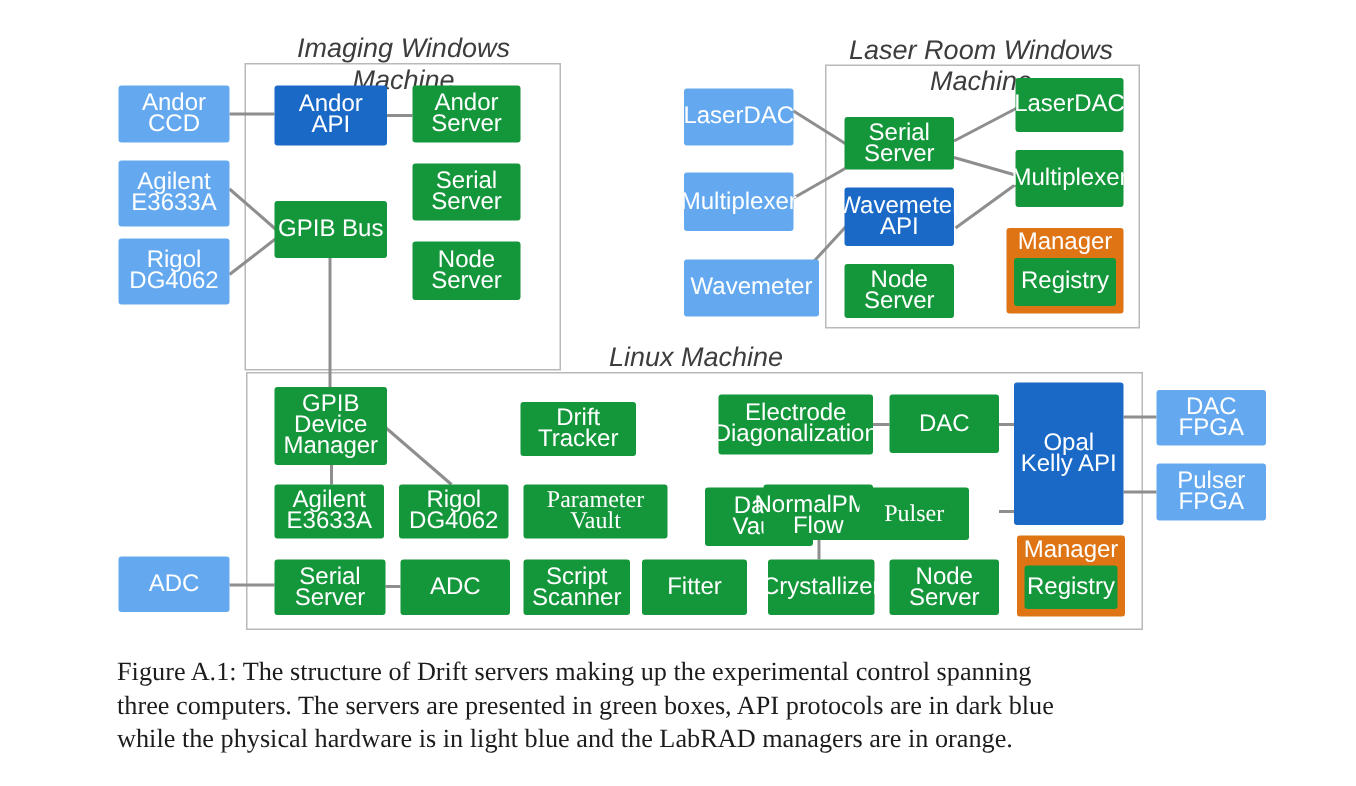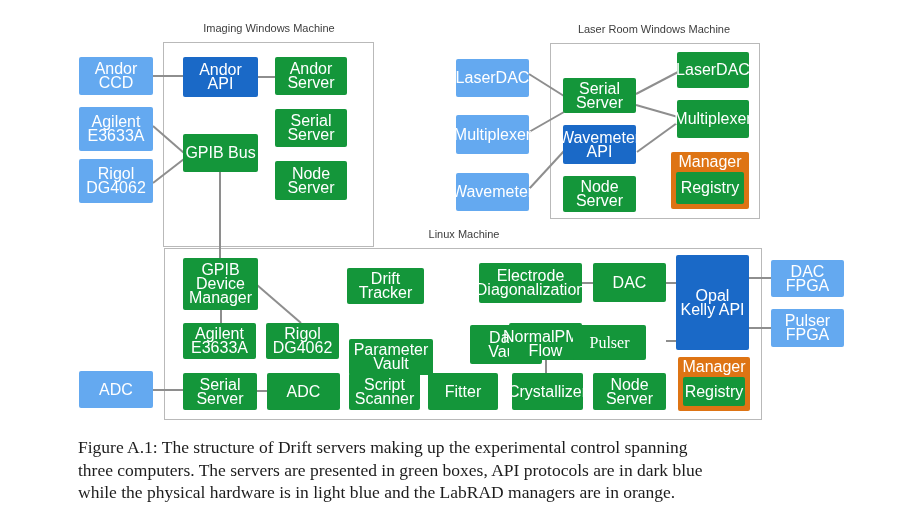--- a/index.html
+++ b/index.html
@@ -1,19 +1,19 @@
 <!DOCTYPE html>
 <html style="--server-green: #14963a; --api-blue: #1a69c7; --hardware-blue: #64a9f0; --manager-orange: #de7414; --connector-gray: #8e8e8e;"><head>
 <meta charset="utf-8">
 <style>
   html,body{margin:0;padding:0;background:#fff;}
   .page{position:relative;width:904px;height:524px;background:#ffffff;overflow:hidden;
         font-family:"Liberation Sans",sans-serif;}
   .container-box{position:absolute;background:#ffffff;border:1px solid #b9b9b9;}
-  .machine-title{position:absolute;color:#3d3d3d;font-size:11px;text-align:center;}
+  .machine-title{position:absolute;color:#3d3d3d;font-size:18px;text-align:center;font-style:italic;}
   svg.wires{position:absolute;left:0;top:0;pointer-events:none;}
   .node{position:absolute;border-radius:2px;color:#ffffff;display:flex;align-items:center;
         justify-content:center;text-align:center;font-size:16px;line-height:14px;padding:2px;
         box-sizing:border-box;}
   .green{background:var(--server-green,#14963a);}
   .darkblue{background:var(--api-blue,#1a69c7);}
   .lightblue{background:var(--hardware-blue,#64a9f0);}
   .orange{background:var(--manager-orange,#de7414);}
   .manager{flex-direction:column;justify-content:flex-start;padding:3px 5px 5px 5px;}
   .manager .mgr-label{display:block;flex:0 0 auto;margin-bottom:3px;}
@@ -87,21 +87,21 @@
   <div class="node green" style="left:275px;top:161px;width:72px;height:39px;">
       <span>Node Server</span>
     </div>
 
   <div class="node lightblue" style="left:456px;top:59px;width:73px;height:38px;">
       <span>LaserDAC</span>
     </div>
   <div class="node lightblue" style="left:456px;top:115px;width:73px;height:39px;">
       <span>Multiplexer</span>
     </div>
-  <div class="node lightblue" style="left:456px;top:173px;width:73px;height:38px;">
+  <div class="node lightblue" style="left:456px;top:173px;width:90px;height:38px;">
       <span>Wavemeter</span>
     </div>
   <div class="node green" style="left:563px;top:78px;width:73px;height:35px;">
       <span>Serial Server</span>
     </div>
   <div class="node darkblue" style="left:563px;top:125px;width:73px;height:39px;">
       <span>Wavemeter API</span>
     </div>
   <div class="node green" style="left:563px;top:176px;width:73px;height:36px;">
       <span>Node Server</span>
@@ -133,21 +133,21 @@
     </div>
   <div class="node green" style="left:183px;top:373px;width:74px;height:37px;">
       <span>Serial Server</span>
     </div>
   <div class="node green" style="left:267px;top:373px;width:73px;height:37px;">
       <span>ADC</span>
     </div>
   <div class="node green" style="left:347px;top:268px;width:77px;height:36px;">
       <span>Drift Tracker</span>
     </div>
-  <div class="node green" style="left:349px;top:339px;width:84px;height:36px;">
+  <div class="node green" style="left:349px;top:323px;width:96px;height:36px;font-family:Liberation Serif, serif;">
       <span>Parameter Vault</span>
     </div>
   <div class="node green" style="left:349px;top:373px;width:71px;height:37px;">
       <span>Script Scanner</span>
     </div>
   <div class="node green" style="left:448px;top:325px;width:72px;height:39px;margin-left:22px;">
       <span>Data Vault</span>
     </div>
   <div class="node green" style="left:428px;top:373px;width:70px;height:37px;">
       <span>Fitter</span>

